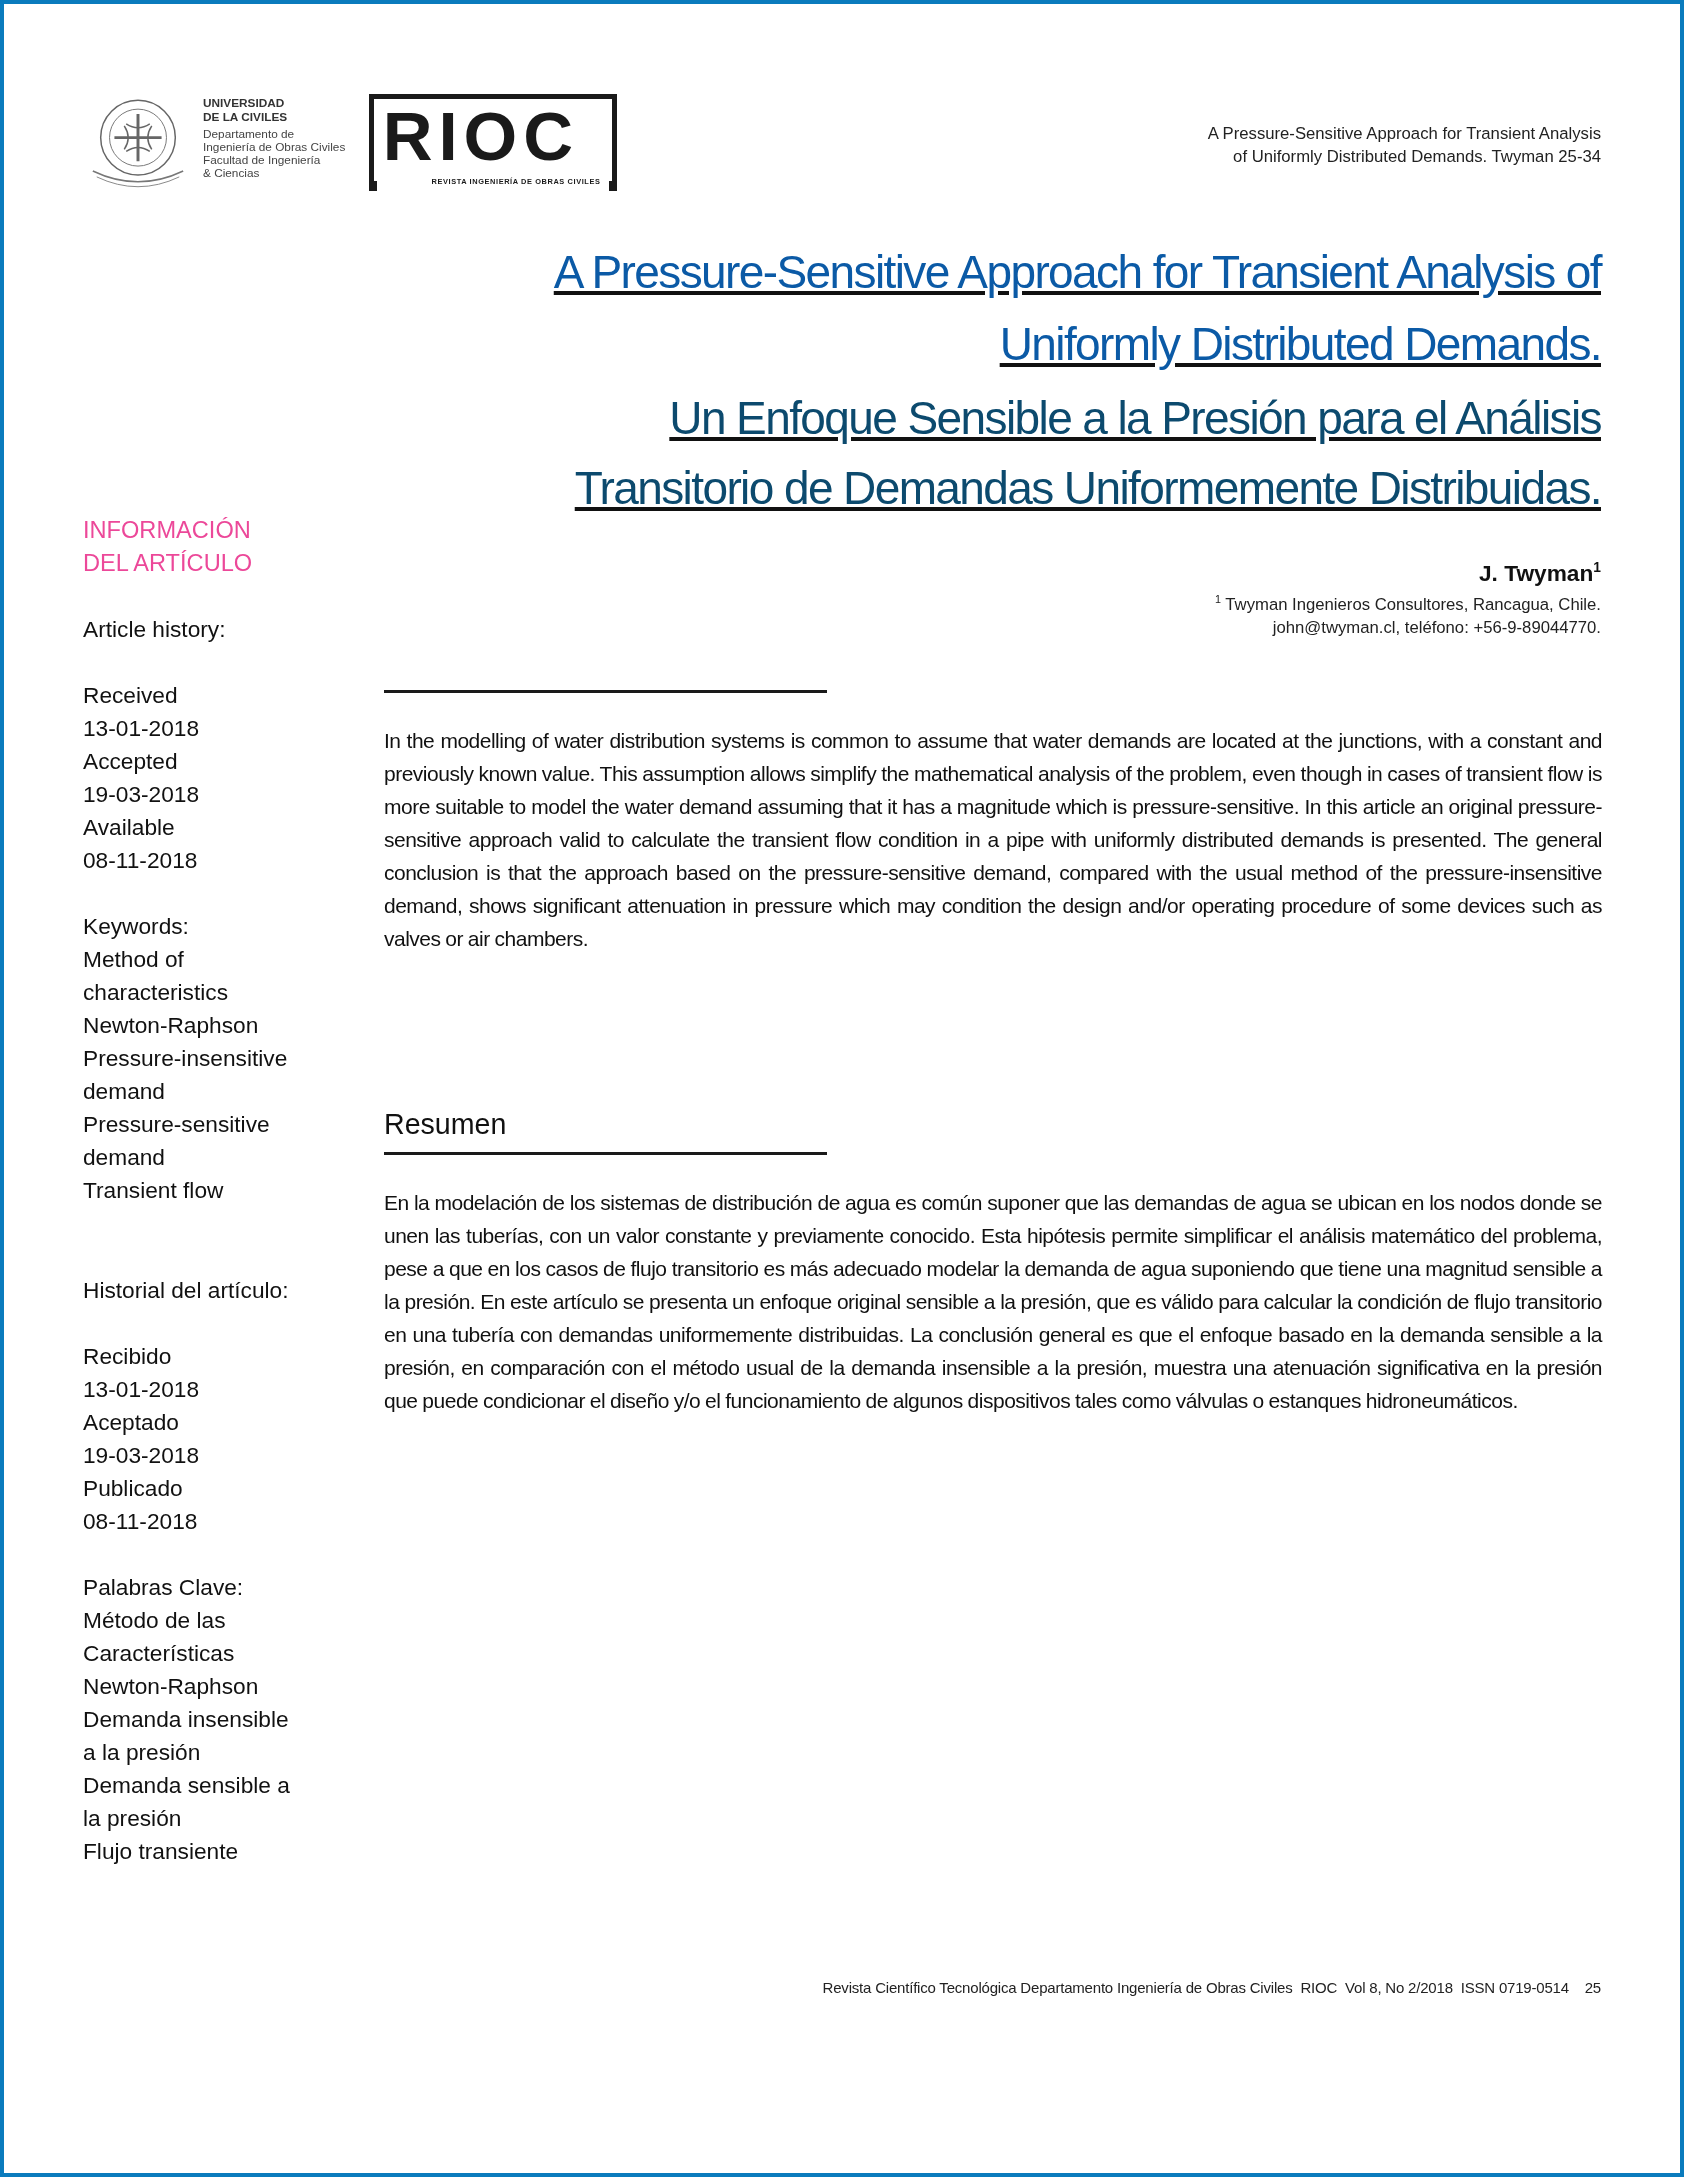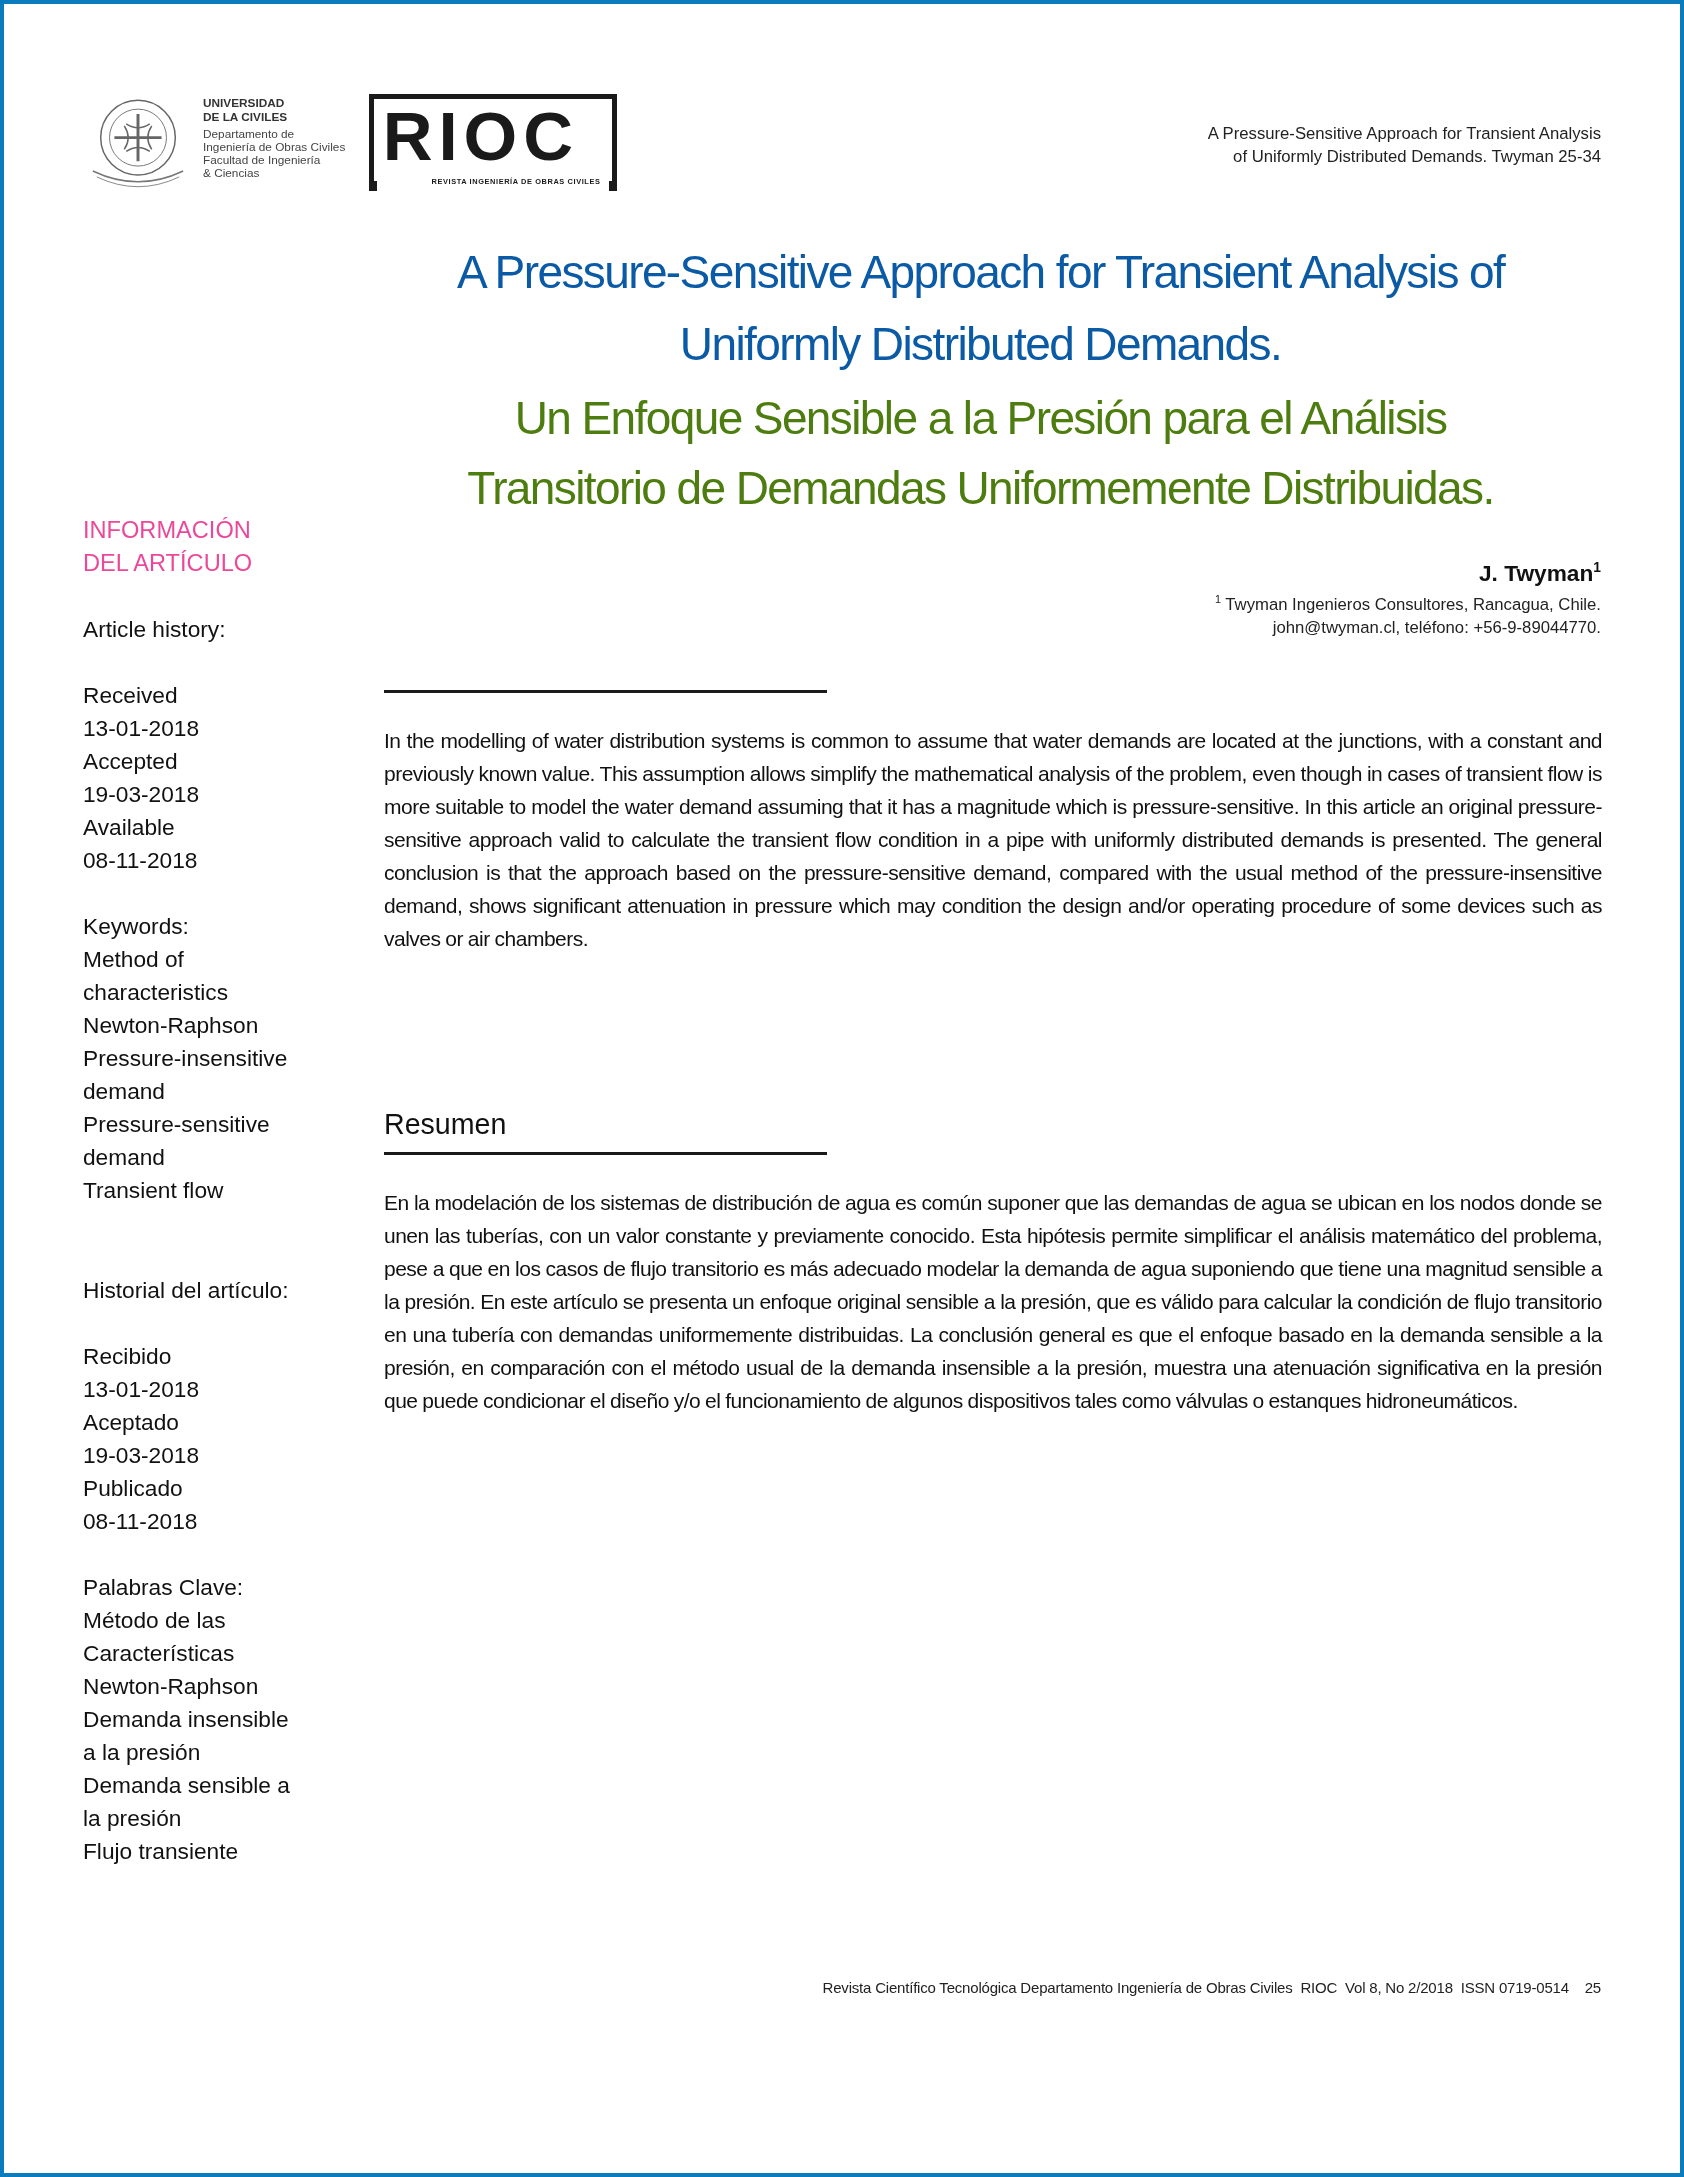--- a/index.html
+++ b/index.html
@@ -18,24 +18,24 @@
   .rioc-word { position: absolute; left: 13.8px; top: 7.9px; font-family: "Liberation Sans", sans-serif;
          font-weight: bold; font-size: 69px; letter-spacing: 5.9px; color: #1a1a1a; line-height: 69px; }
   .rioc-sub { position: absolute; left: 0; top: 83px; width: 200px; text-align: center;
          font-size: 7.4px; font-weight: bold; color: #1a1a1a; letter-spacing: 0.6px; margin-left: 47px; }
   .rioc-foot-l { position: absolute; left: 0; top: 87px; width: 7.9px; height: 9.9px; background: #1a1a1a; }
   .rioc-foot-r { position: absolute; right: 0; top: 87px; width: 7.9px; height: 9.9px; background: #1a1a1a; }
 
   .running-head { position: absolute; right: 83px; top: 123px; text-align: right;
          font-family: Liberation Sans, sans-serif; font-size: 16.7px; line-height: 22.7px; color: #222; }
 
-  .title-block { position: absolute; right: 83px; top: 236px; width: 1241px; text-align: center; }
+  .title-block { position: absolute; right: 83px; top: 236px; width: 1241px; text-align: right; text-decoration: underline; }
   .title-en { font-family: "Liberation Sans Narrow", "Liberation Sans", sans-serif; color: #0b5aa6;
          font-size: 46px; line-height: 72px; letter-spacing: -1.6px; }
-  .title-es { font-family: "Liberation Sans", sans-serif; color: #4d7c0f; font-size: 46px;
+  .title-es { font-family: "Liberation Sans", sans-serif; color: #0c4a6e; font-size: 46px;
          line-height: 64px; letter-spacing: -1.6px; margin-top: 5.9px; }
 
   .author { position: absolute; right: 83px; top: 553px; text-align: right; }
   .author-name { font-weight: bold; font-size: 22.7px; line-height: 29.6px; color: #111; }
   .author-name sup { font-size: 13.8px; }
   .affil { font-size: 16.7px; line-height: 23.6px; color: #222; }
   .affil sup { font-size: 10.8px; }
 
   .sidebar { position: absolute; left: 83px; top: 514px; width: 256px;
          font-family: "Liberation Sans", sans-serif; font-size: 22.7px; line-height: 33px; color: #111; }

